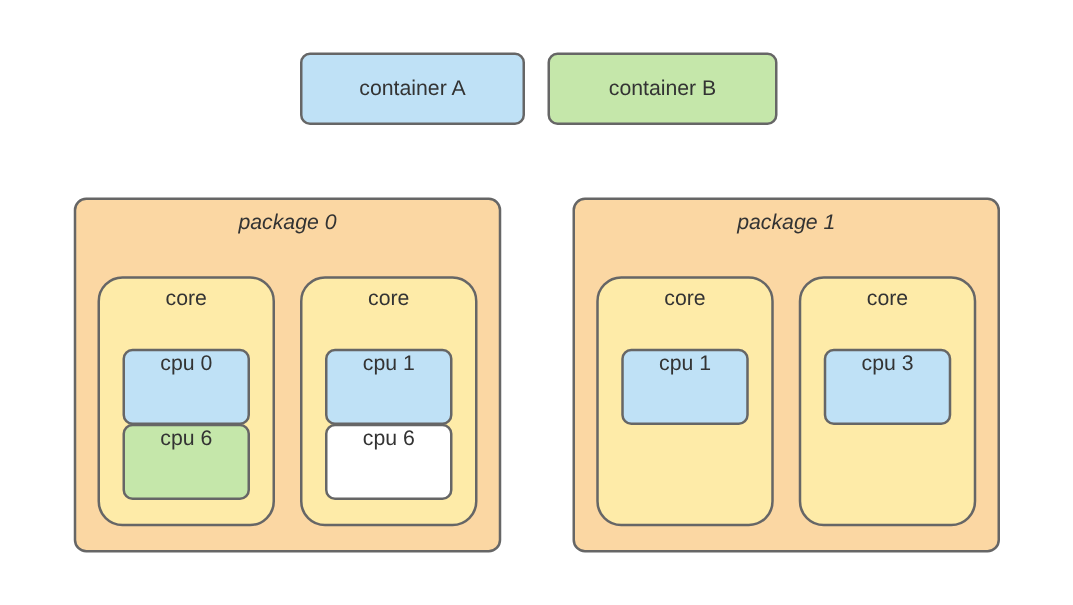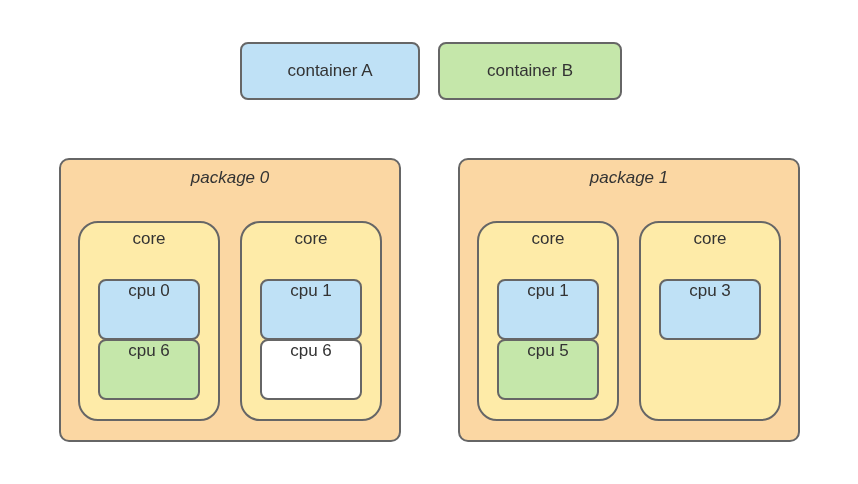--- a/index.html
+++ b/index.html
@@ -135,23 +135,20 @@
       <span class="lbl">package 1</span>
     </div>
     <div class="cores-row">
       <div class="box core">
         <div class="core-title">
           <span class="lbl">core</span>
         </div>
         <div class="box cpu fill-blue">
           <span class="lbl">cpu 1</span>
         </div>
-        <div class="box cpu fill-green">
-          <span class="lbl">cpu 5</span>
-        </div>
       </div>
       <div class="box core">
         <div class="core-title">
           <span class="lbl">core</span>
         </div>
         <div class="box cpu fill-blue">
           <span class="lbl">cpu 3</span>
         </div>
       </div>
     </div>

